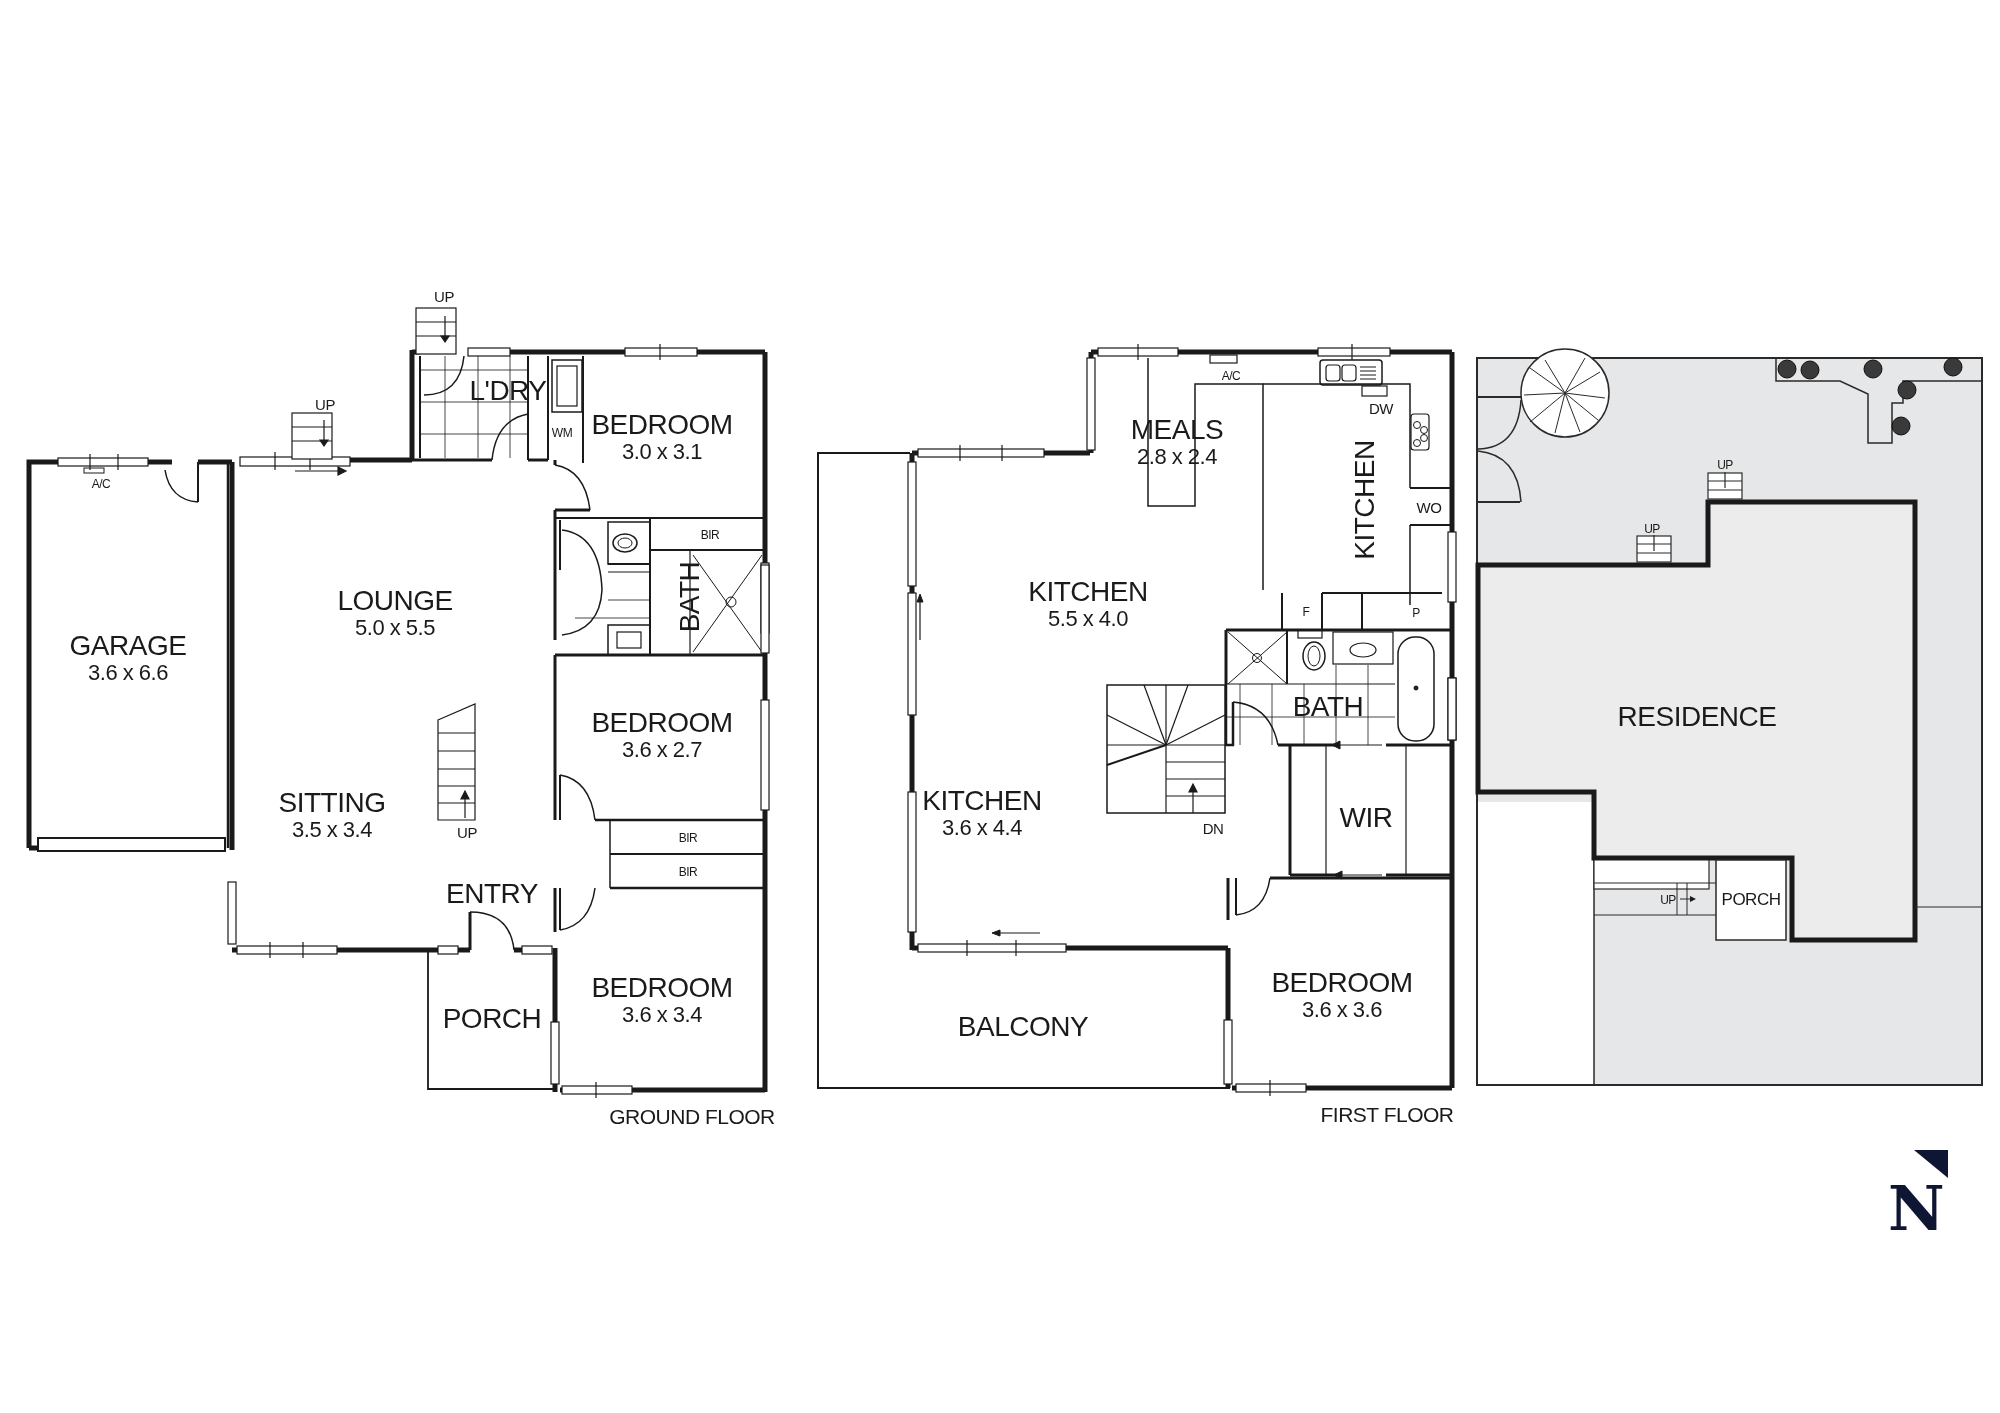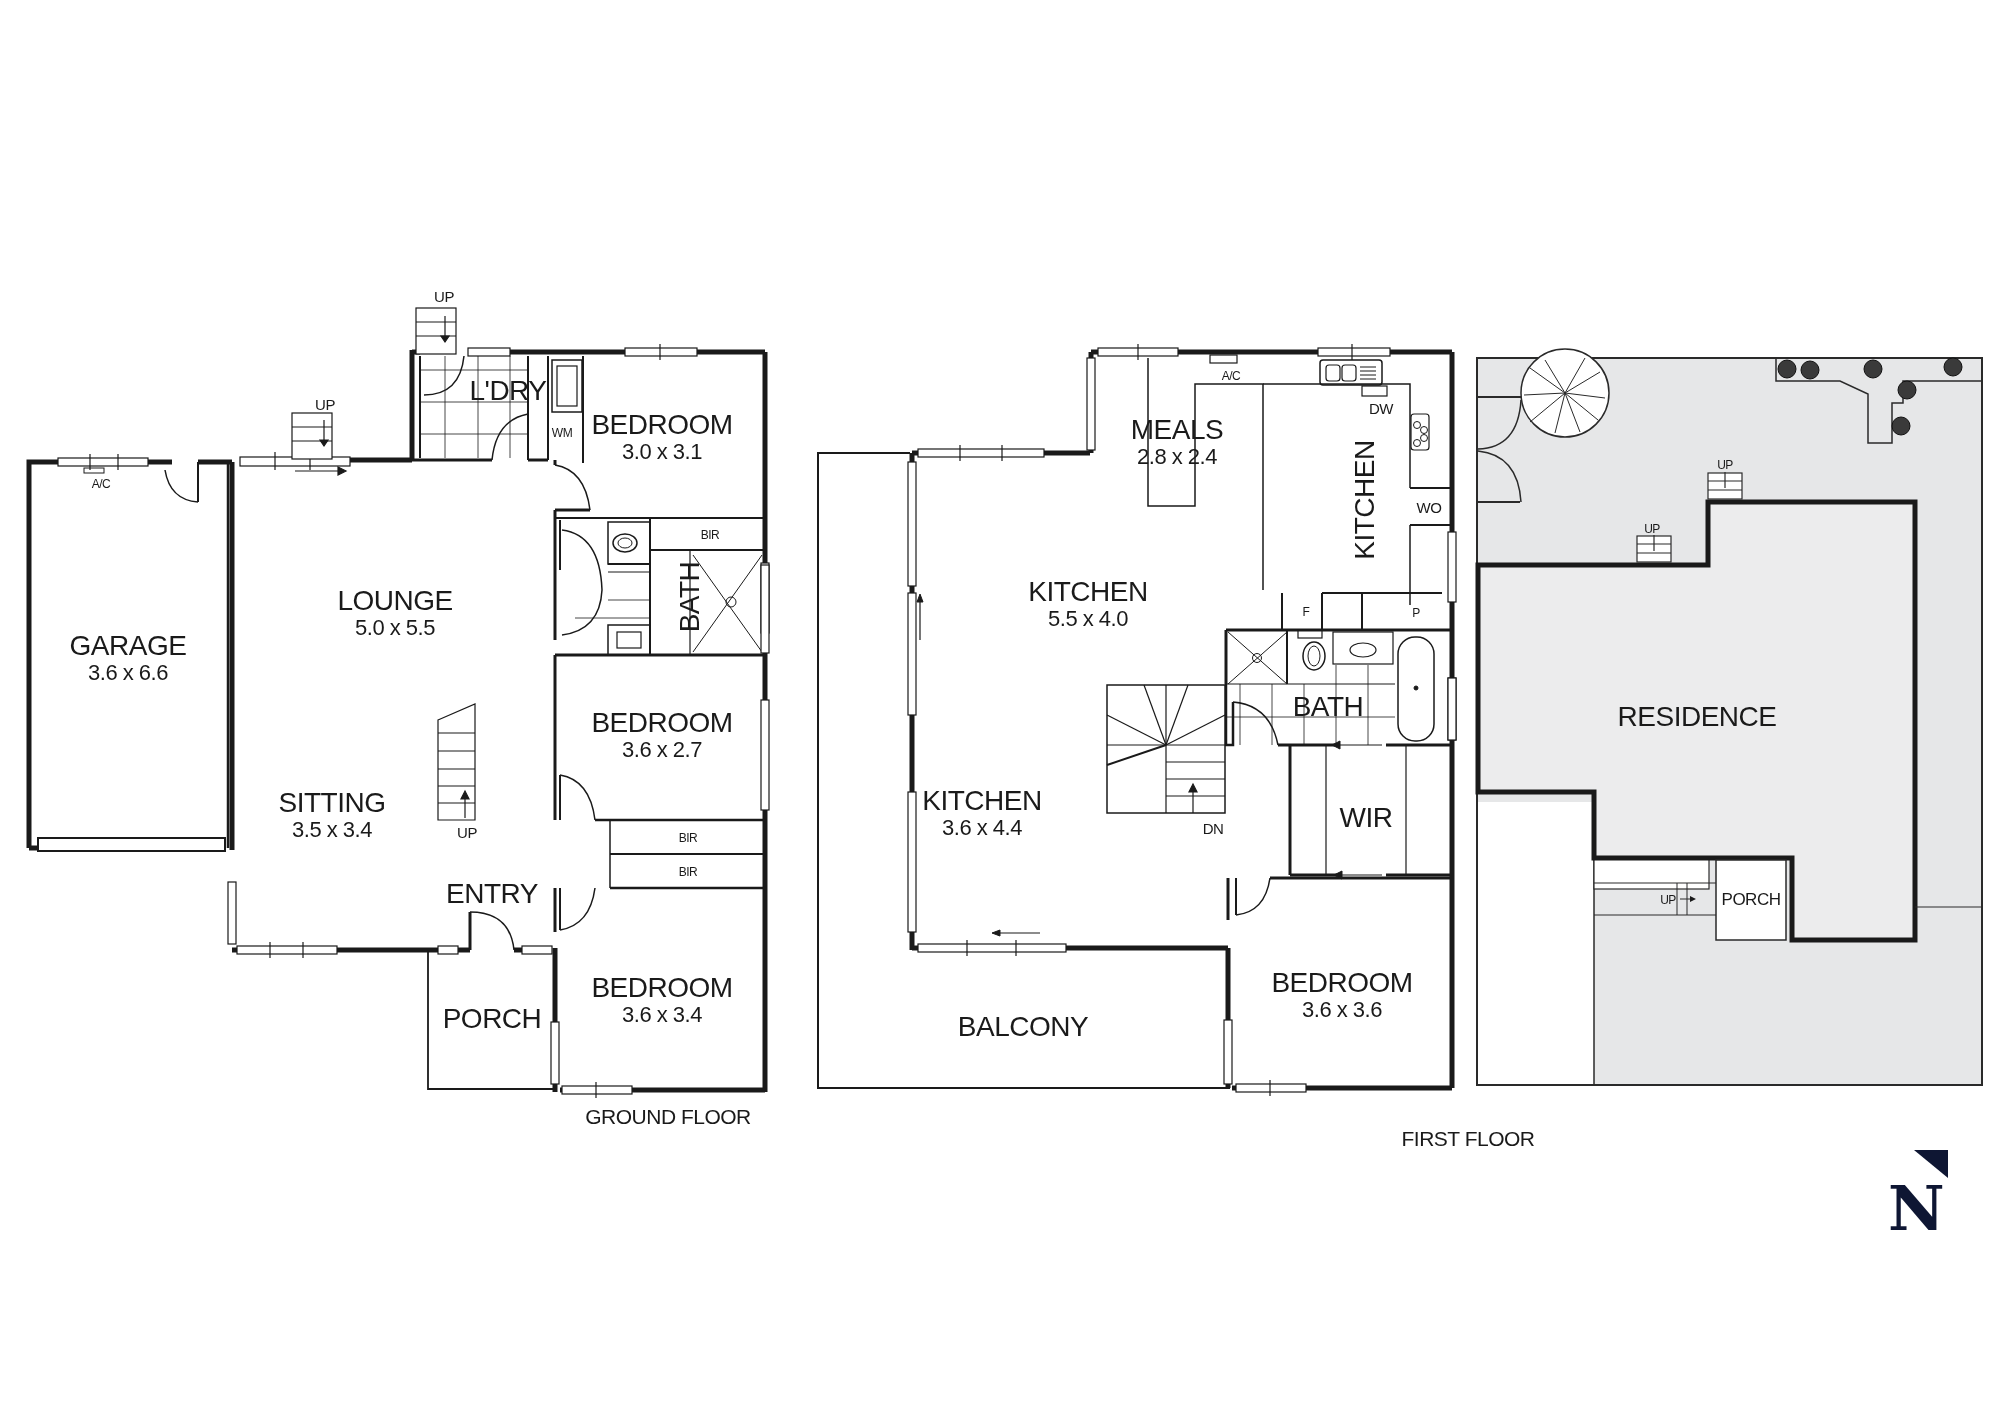--- a/index.html
+++ b/index.html
@@ -395,21 +395,21 @@
 <div class="lbl room" style="left:492px; top:1019px;">PORCH</div>
 
 <div class="lbl small" style="left:101px; top:484px;">A/C</div>
 <div class="lbl small" style="left:562px; top:433px;">WM</div>
 <div class="lbl small" style="left:710px; top:535px;">BIR</div>
 <div class="lbl small" style="left:688px; top:838px;">BIR</div>
 <div class="lbl small" style="left:688px; top:872px;">BIR</div>
 <div class="lbl tiny" style="left:444px; top:296px;">UP</div>
 <div class="lbl tiny" style="left:325px; top:404px;">UP</div>
 <div class="lbl tiny" style="left:467px; top:832px;">UP</div>
-<div class="lbl floor-label" style="left:668px; top:1117px;">GROUND FLOOR</div>
+<div class="lbl floor-label" style="left:692px; top:1117px;">GROUND FLOOR</div>
 
 <div class="lbl room" style="left:1177px; top:442px;">
   <span>MEALS</span>
   <span class="dim">2.8 x 2.4</span>
 </div>
 <div class="lbl room" style="left:1088px; top:604px;">
   <span>KITCHEN</span>
   <span class="dim">5.5 x 4.0</span>
 </div>
 <div class="lbl room" style="left:982px; top:813px;">
@@ -424,21 +424,21 @@
   <span class="dim">3.6 x 3.6</span>
 </div>
 <div class="lbl room" style="left:1023px; top:1027px;">BALCONY</div>
 
 <div class="lbl small" style="left:1231px; top:376px;">A/C</div>
 <div class="lbl tiny" style="left:1381px; top:408px;">DW</div>
 <div class="lbl tiny" style="left:1429px; top:507px;">WO</div>
 <div class="lbl small" style="left:1306px; top:612px;">F</div>
 <div class="lbl small" style="left:1416px; top:613px;">P</div>
 <div class="lbl tiny" style="left:1197px; top:828px;margin-left:16px;">DN</div>
-<div class="lbl floor-label" style="left:1468px; top:1115px;margin-top:24px;">FIRST FLOOR</div>
+<div class="lbl floor-label" style="left:1387px; top:1115px;">FIRST FLOOR</div>
 
 <div class="lbl room" style="left:1697px; top:679px;margin-top:38px;">RESIDENCE</div>
 <div class="lbl small" style="left:1751px; top:900px; font-size:17px;">PORCH</div>
 <div class="lbl tiny" style="left:1725px; top:465px; font-size:12px;">UP</div>
 <div class="lbl tiny" style="left:1652px; top:529px; font-size:12px;">UP</div>
 <div class="lbl tiny" style="left:1668px; top:900px; font-size:12px;">UP</div>
 
 <div class="north">N</div>
 
 </body></html>

